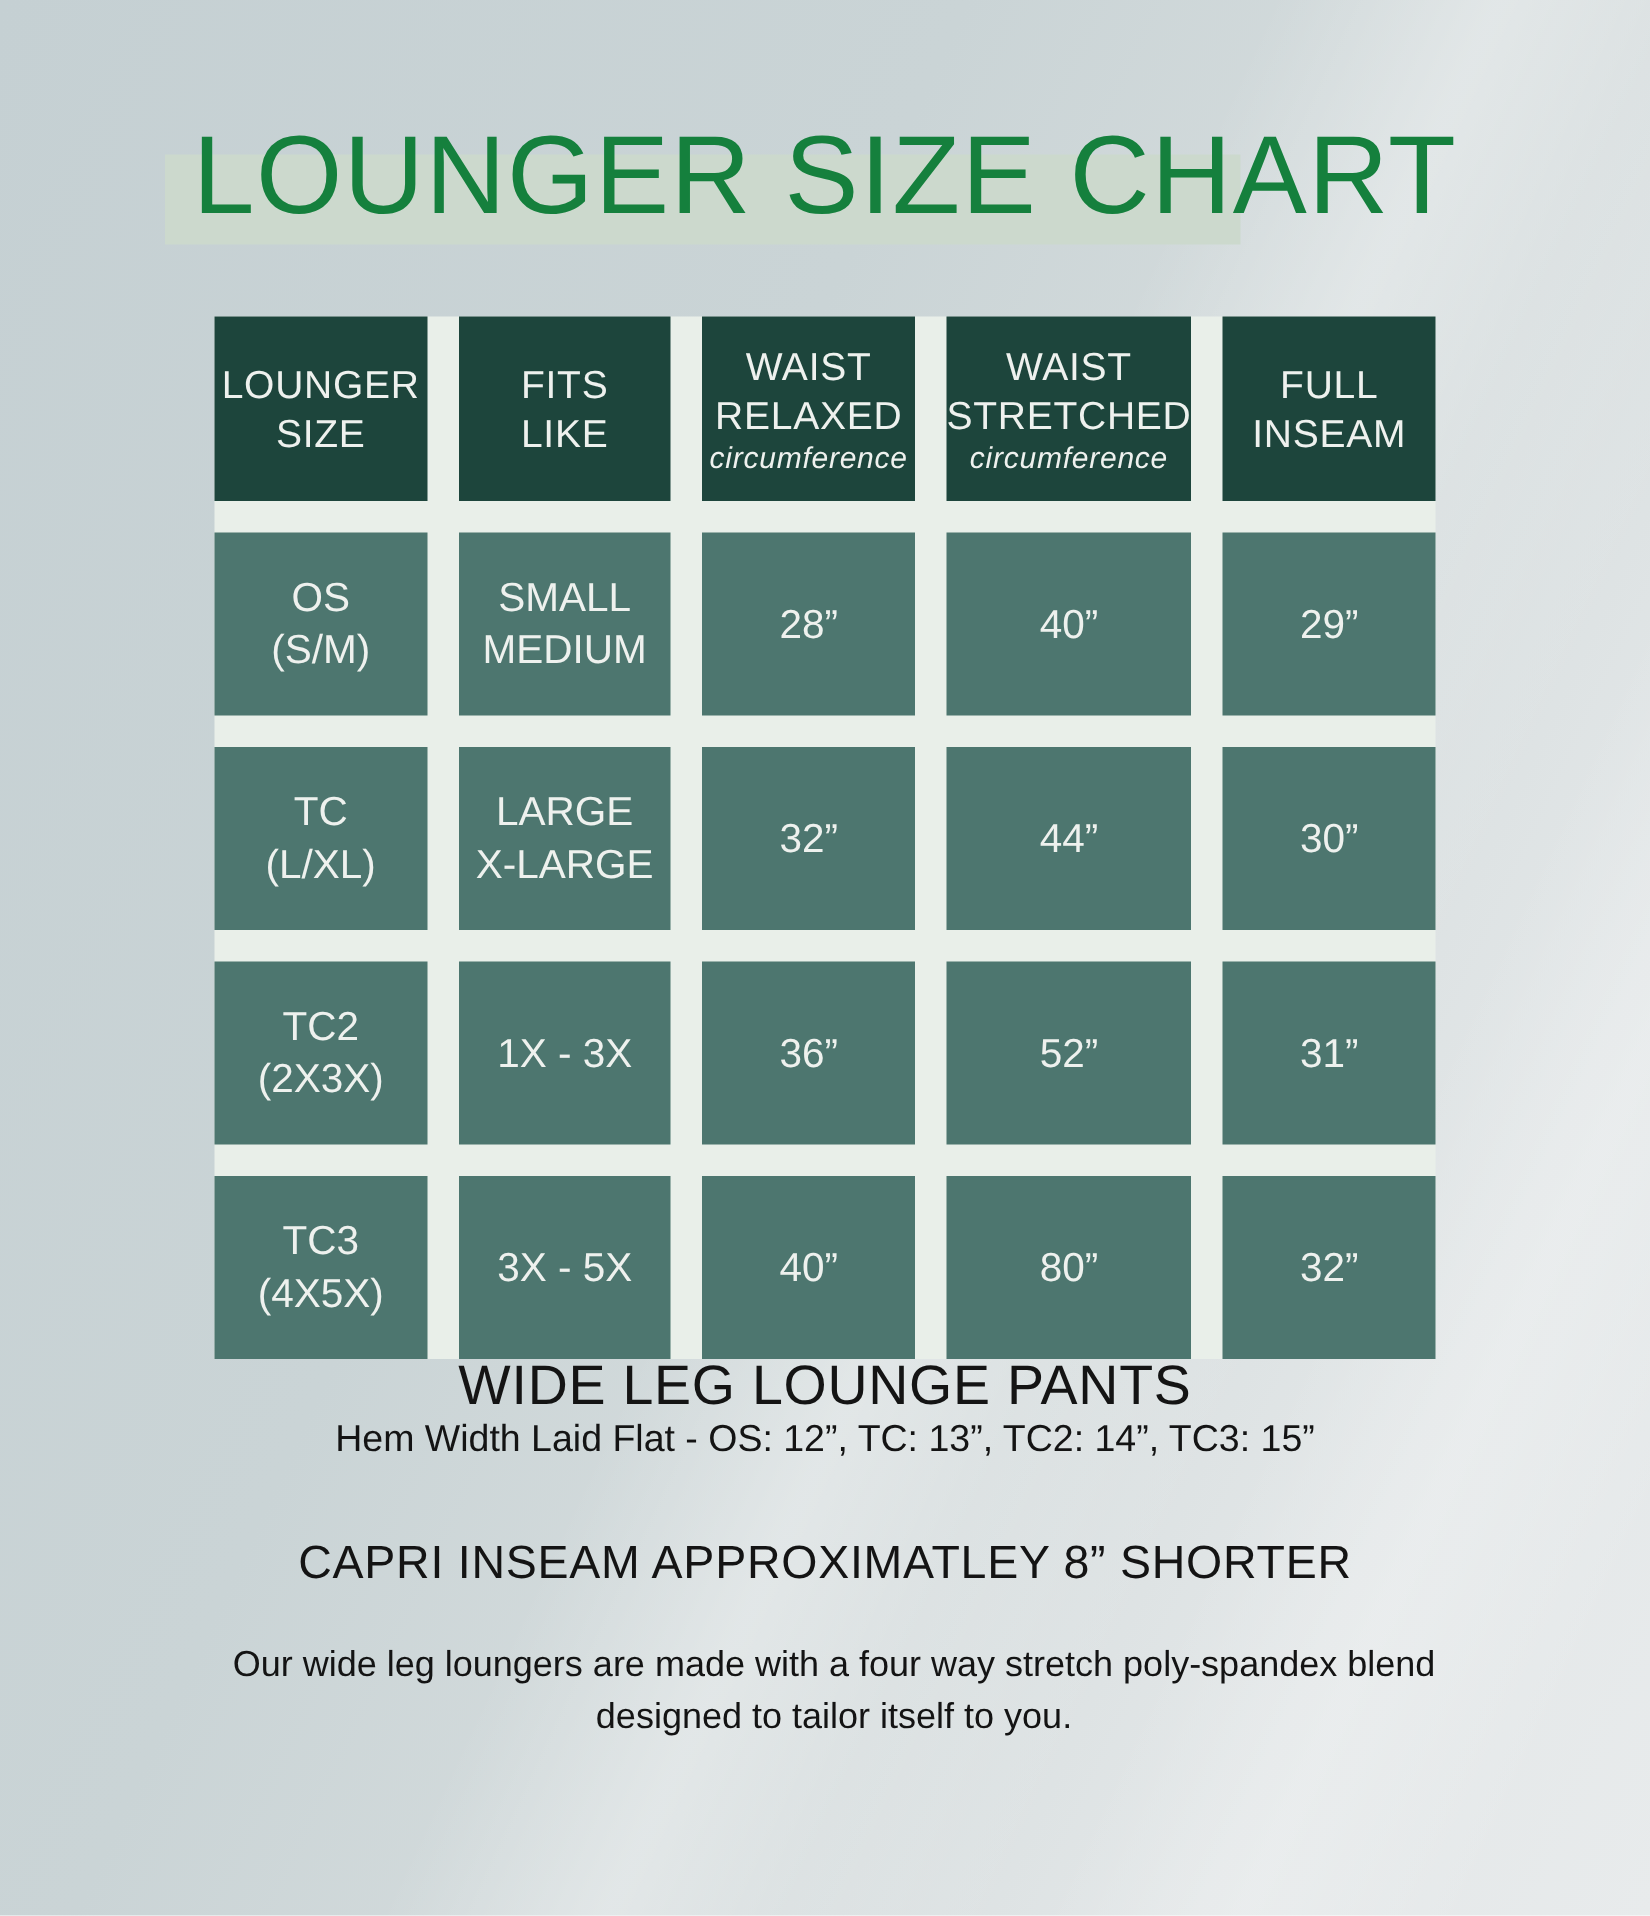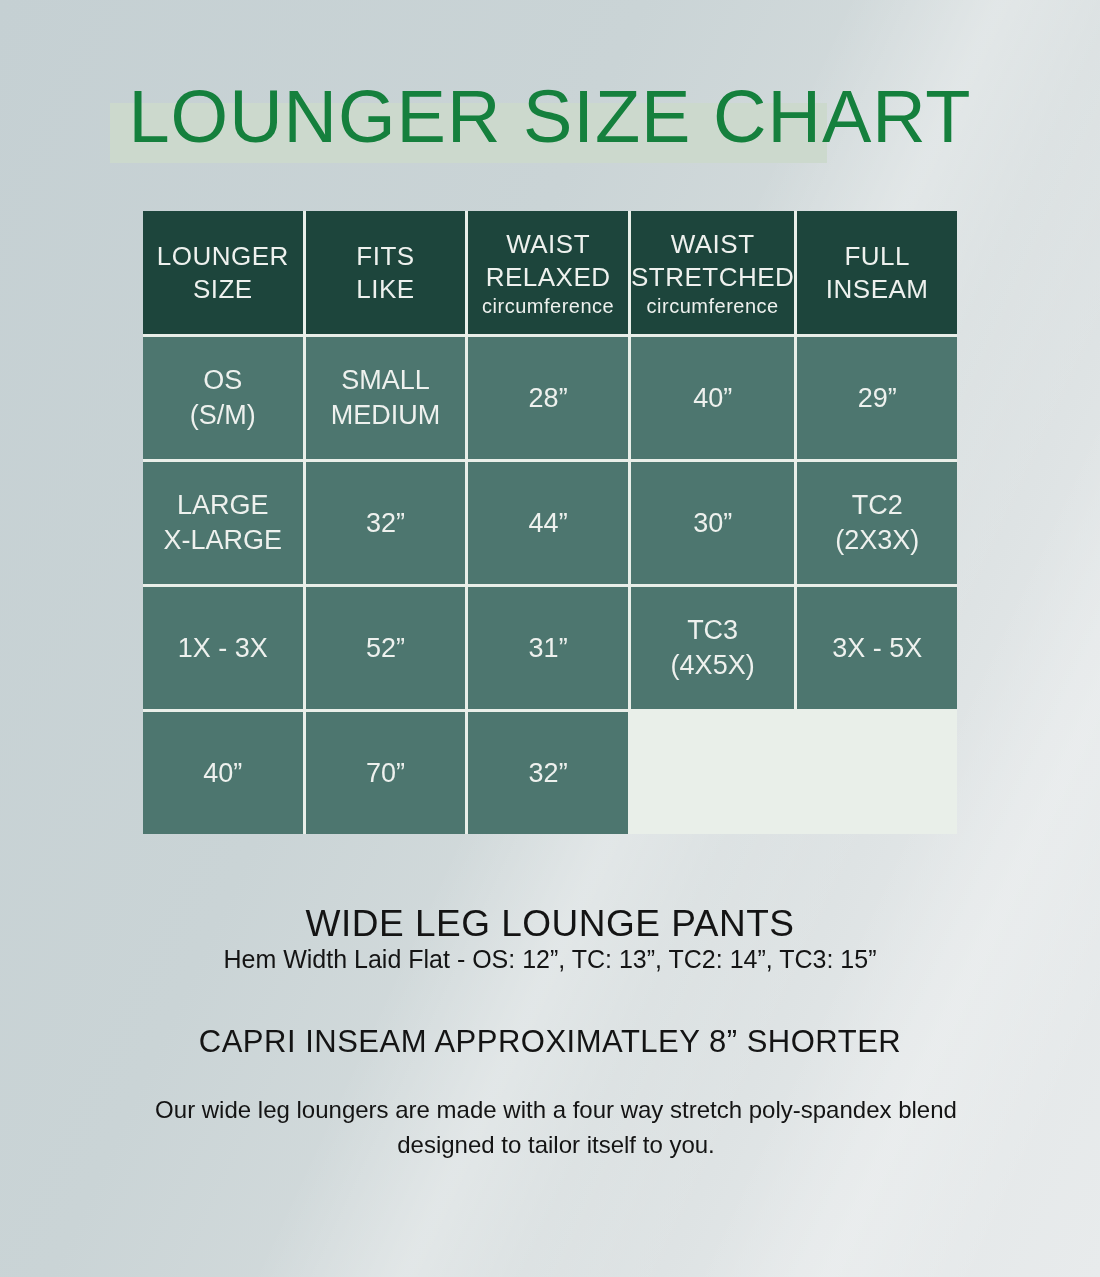--- a/index.html
+++ b/index.html
@@ -25,31 +25,31 @@
     position:absolute; left:0; top:67px; width:100%; height:100px;
     line-height:100px; text-align:center;
     font-size:74px; font-weight:400; letter-spacing:1px; color:#15803d;
     white-space:nowrap;
   }
   .size-table {
     position:absolute; left:143px; top:211px; width:814px;
     display:grid;
     grid-template-columns:repeat(5, 1fr);
     grid-template-rows:123px 122px 122px 122px 122px;
-    gap:3px;
+    gap:21px;
     background:#e9efe9;
   }
   .cell {
     display:flex; flex-direction:column;
     align-items:center; justify-content:center;
     text-align:center; color:#eef1ee;
   }
   .header-cell { background:#1d453c; font-size:26px; line-height:33px; letter-spacing:0.5px; }
   .data-cell   { background:#4d766f; font-size:27px; line-height:35px; }
-  .sub-label   { font-size:20px; line-height:24px; }
+  .sub-label   { font-size:20px; line-height:24px;font-style:italic; }
   .footer-line { position:absolute; left:0; width:100%; text-align:center; }
   .subtitle    { top:903px; font-size:37px; letter-spacing:0.5px; }
   .hem-note    { top:945px; font-size:25px;text-align:center; }
   .capri-note  { top:1024px; font-size:31px; letter-spacing:0.5px; }
   .description { top:1092px; font-size:24px; line-height:35px;padding-left:12px; }
 </style>
 </head>
 <body>
 
 <div class="light-streaks"></div>
@@ -88,46 +88,51 @@
   </div>
   <div class="cell data-cell">
     <span>SMALL</span>
     <span>MEDIUM</span>
   </div>
   <div class="cell data-cell">28”</div>
   <div class="cell data-cell">40”</div>
   <div class="cell data-cell">29”</div>
 
   <div class="cell data-cell">
+    <span>TC</span>
+    <span>(L/XL)</span>
+  </div>
+  <div class="cell data-cell">
     <span>LARGE</span>
     <span>X-LARGE</span>
   </div>
   <div class="cell data-cell">32”</div>
   <div class="cell data-cell">44”</div>
   <div class="cell data-cell">30”</div>
 
   <div class="cell data-cell">
     <span>TC2</span>
     <span>(2X3X)</span>
   </div>
   <div class="cell data-cell">
     <span>1X - 3X</span>
   </div>
+  <div class="cell data-cell">36”</div>
   <div class="cell data-cell">52”</div>
   <div class="cell data-cell">31”</div>
 
   <div class="cell data-cell">
     <span>TC3</span>
     <span>(4X5X)</span>
   </div>
   <div class="cell data-cell">
     <span>3X - 5X</span>
   </div>
   <div class="cell data-cell">40”</div>
-  <div class="cell data-cell">70”</div>
+  <div class="cell data-cell">80”</div>
   <div class="cell data-cell">32”</div>
 
 </div>
 
 <div class="footer-line subtitle">WIDE LEG LOUNGE PANTS</div>
 <div class="footer-line hem-note">Hem Width Laid Flat - OS: 12”, TC: 13”, TC2: 14”, TC3: 15”</div>
 <div class="footer-line capri-note">CAPRI INSEAM APPROXIMATLEY 8” SHORTER</div>
 <div class="footer-line description">
   <div>Our wide leg loungers are made with a four way stretch poly-spandex blend</div>
   <div>designed to tailor itself to you.</div>

